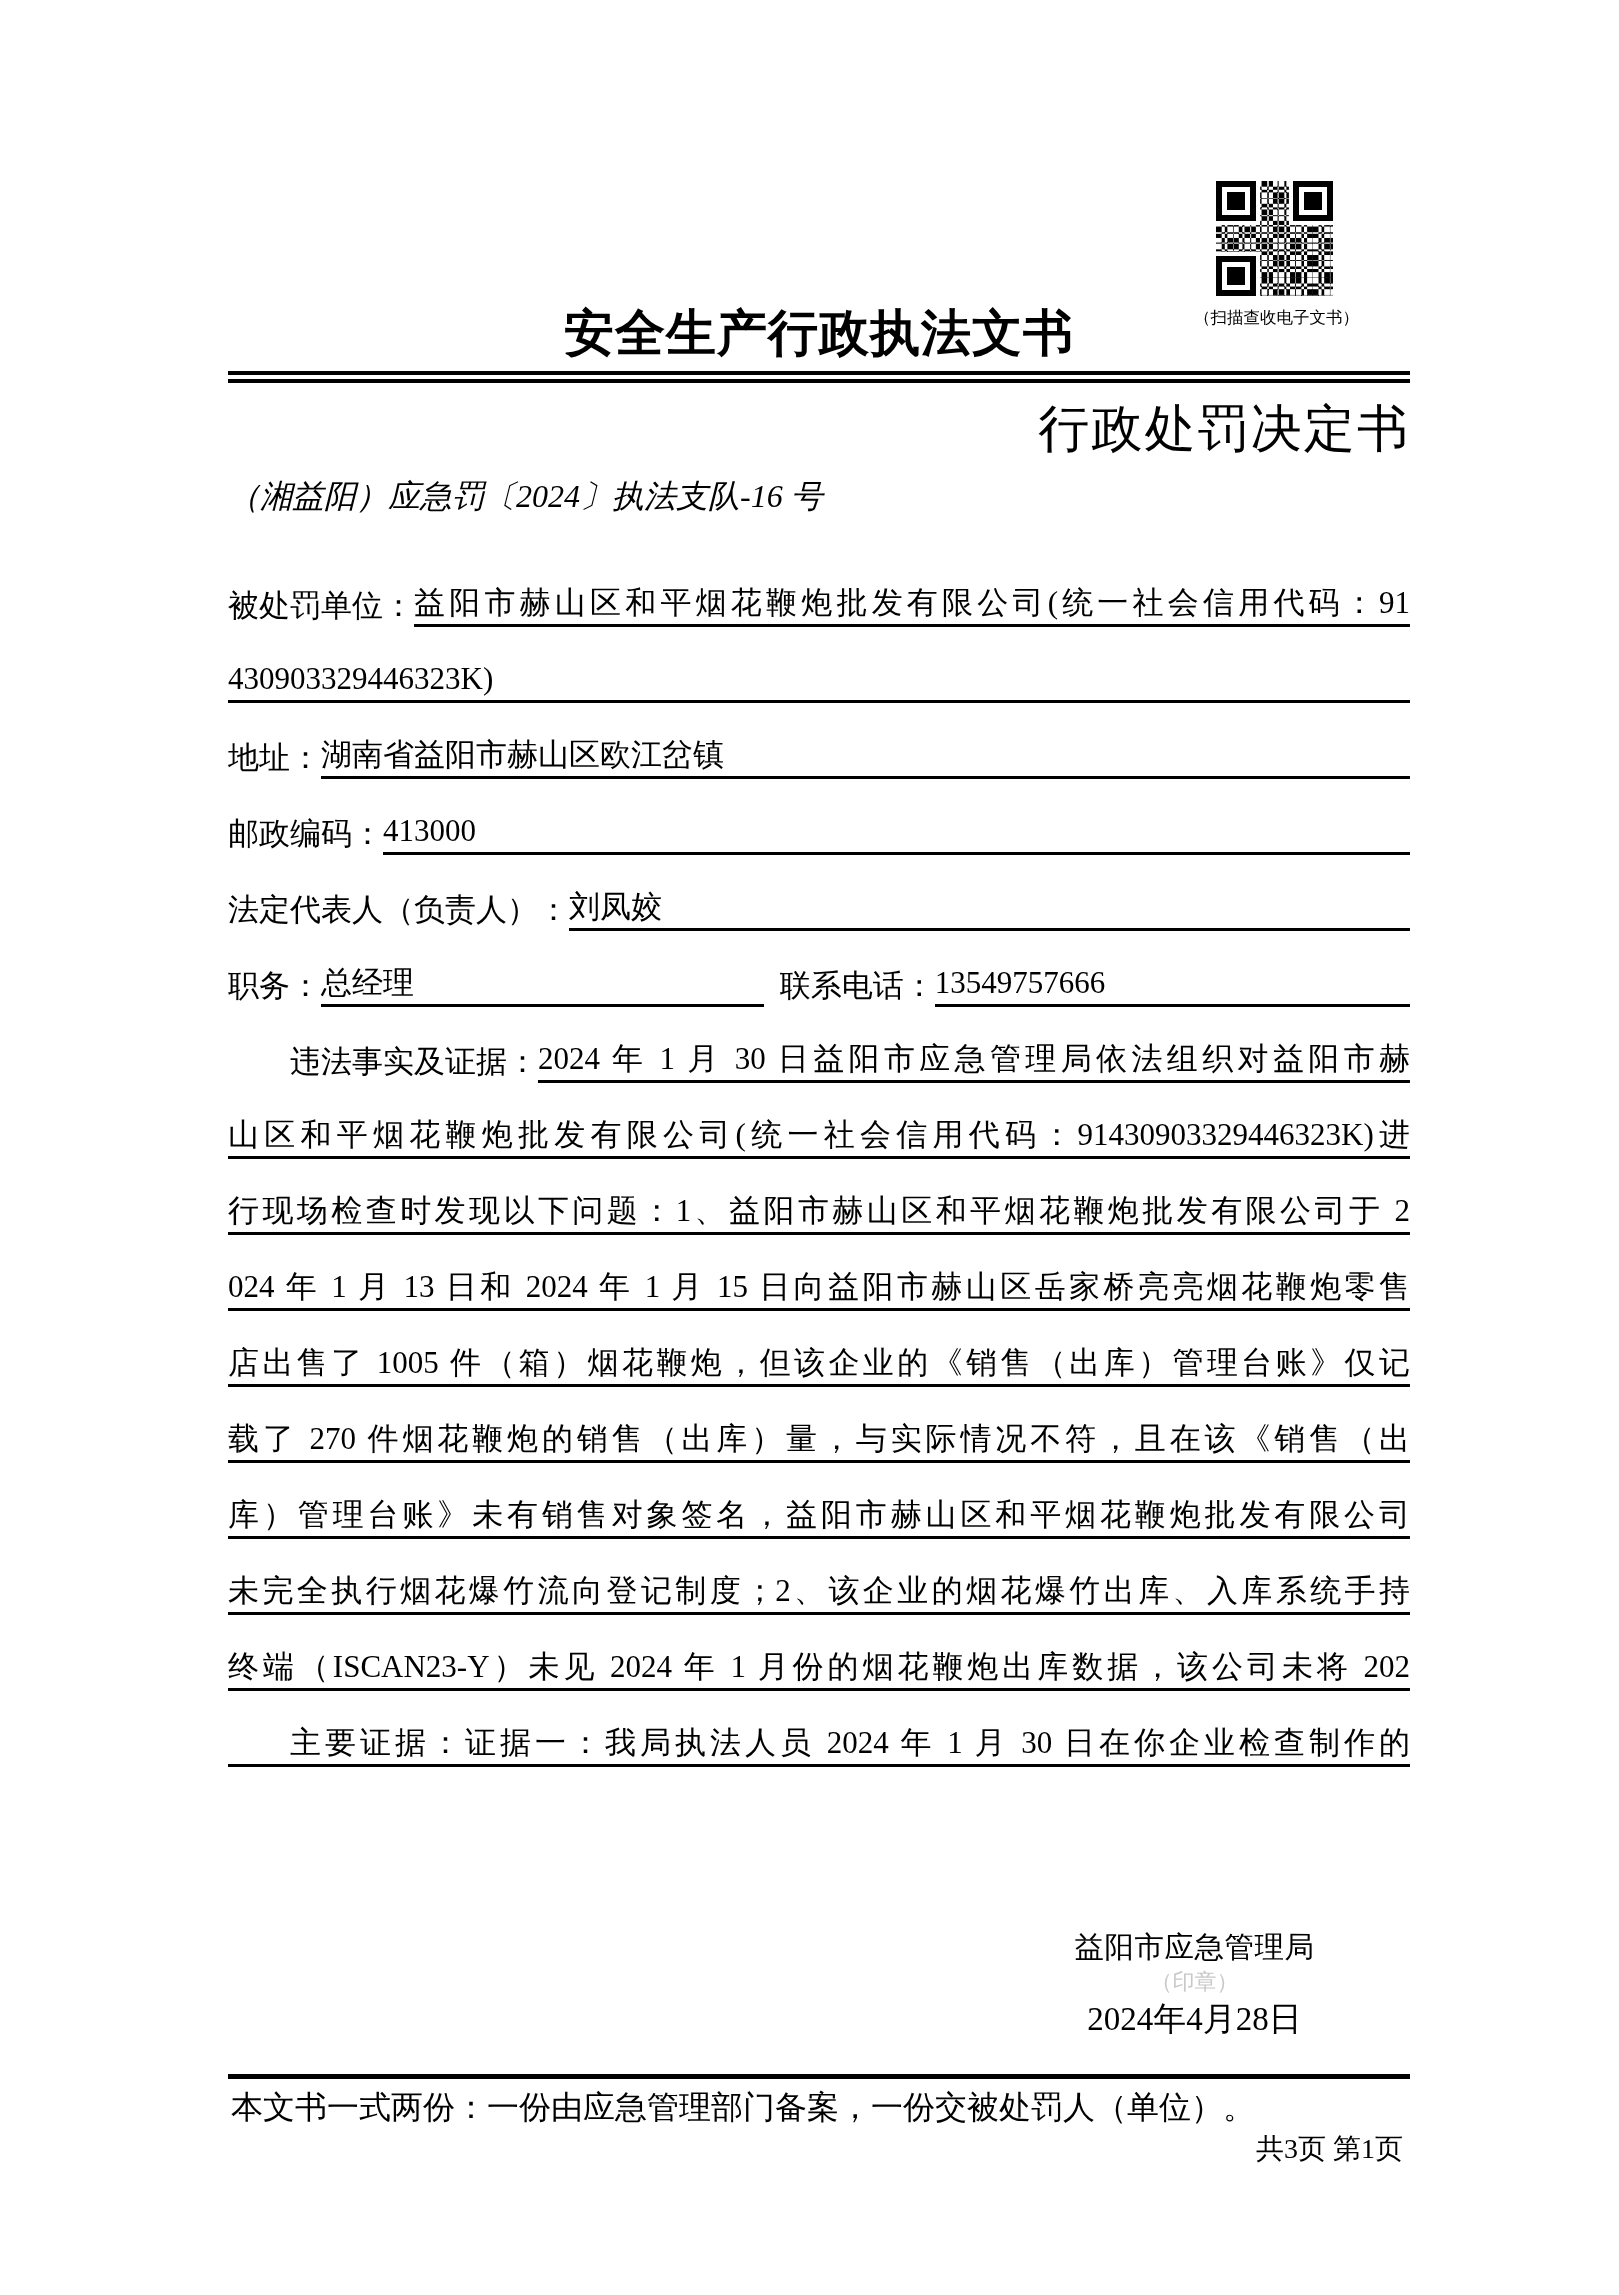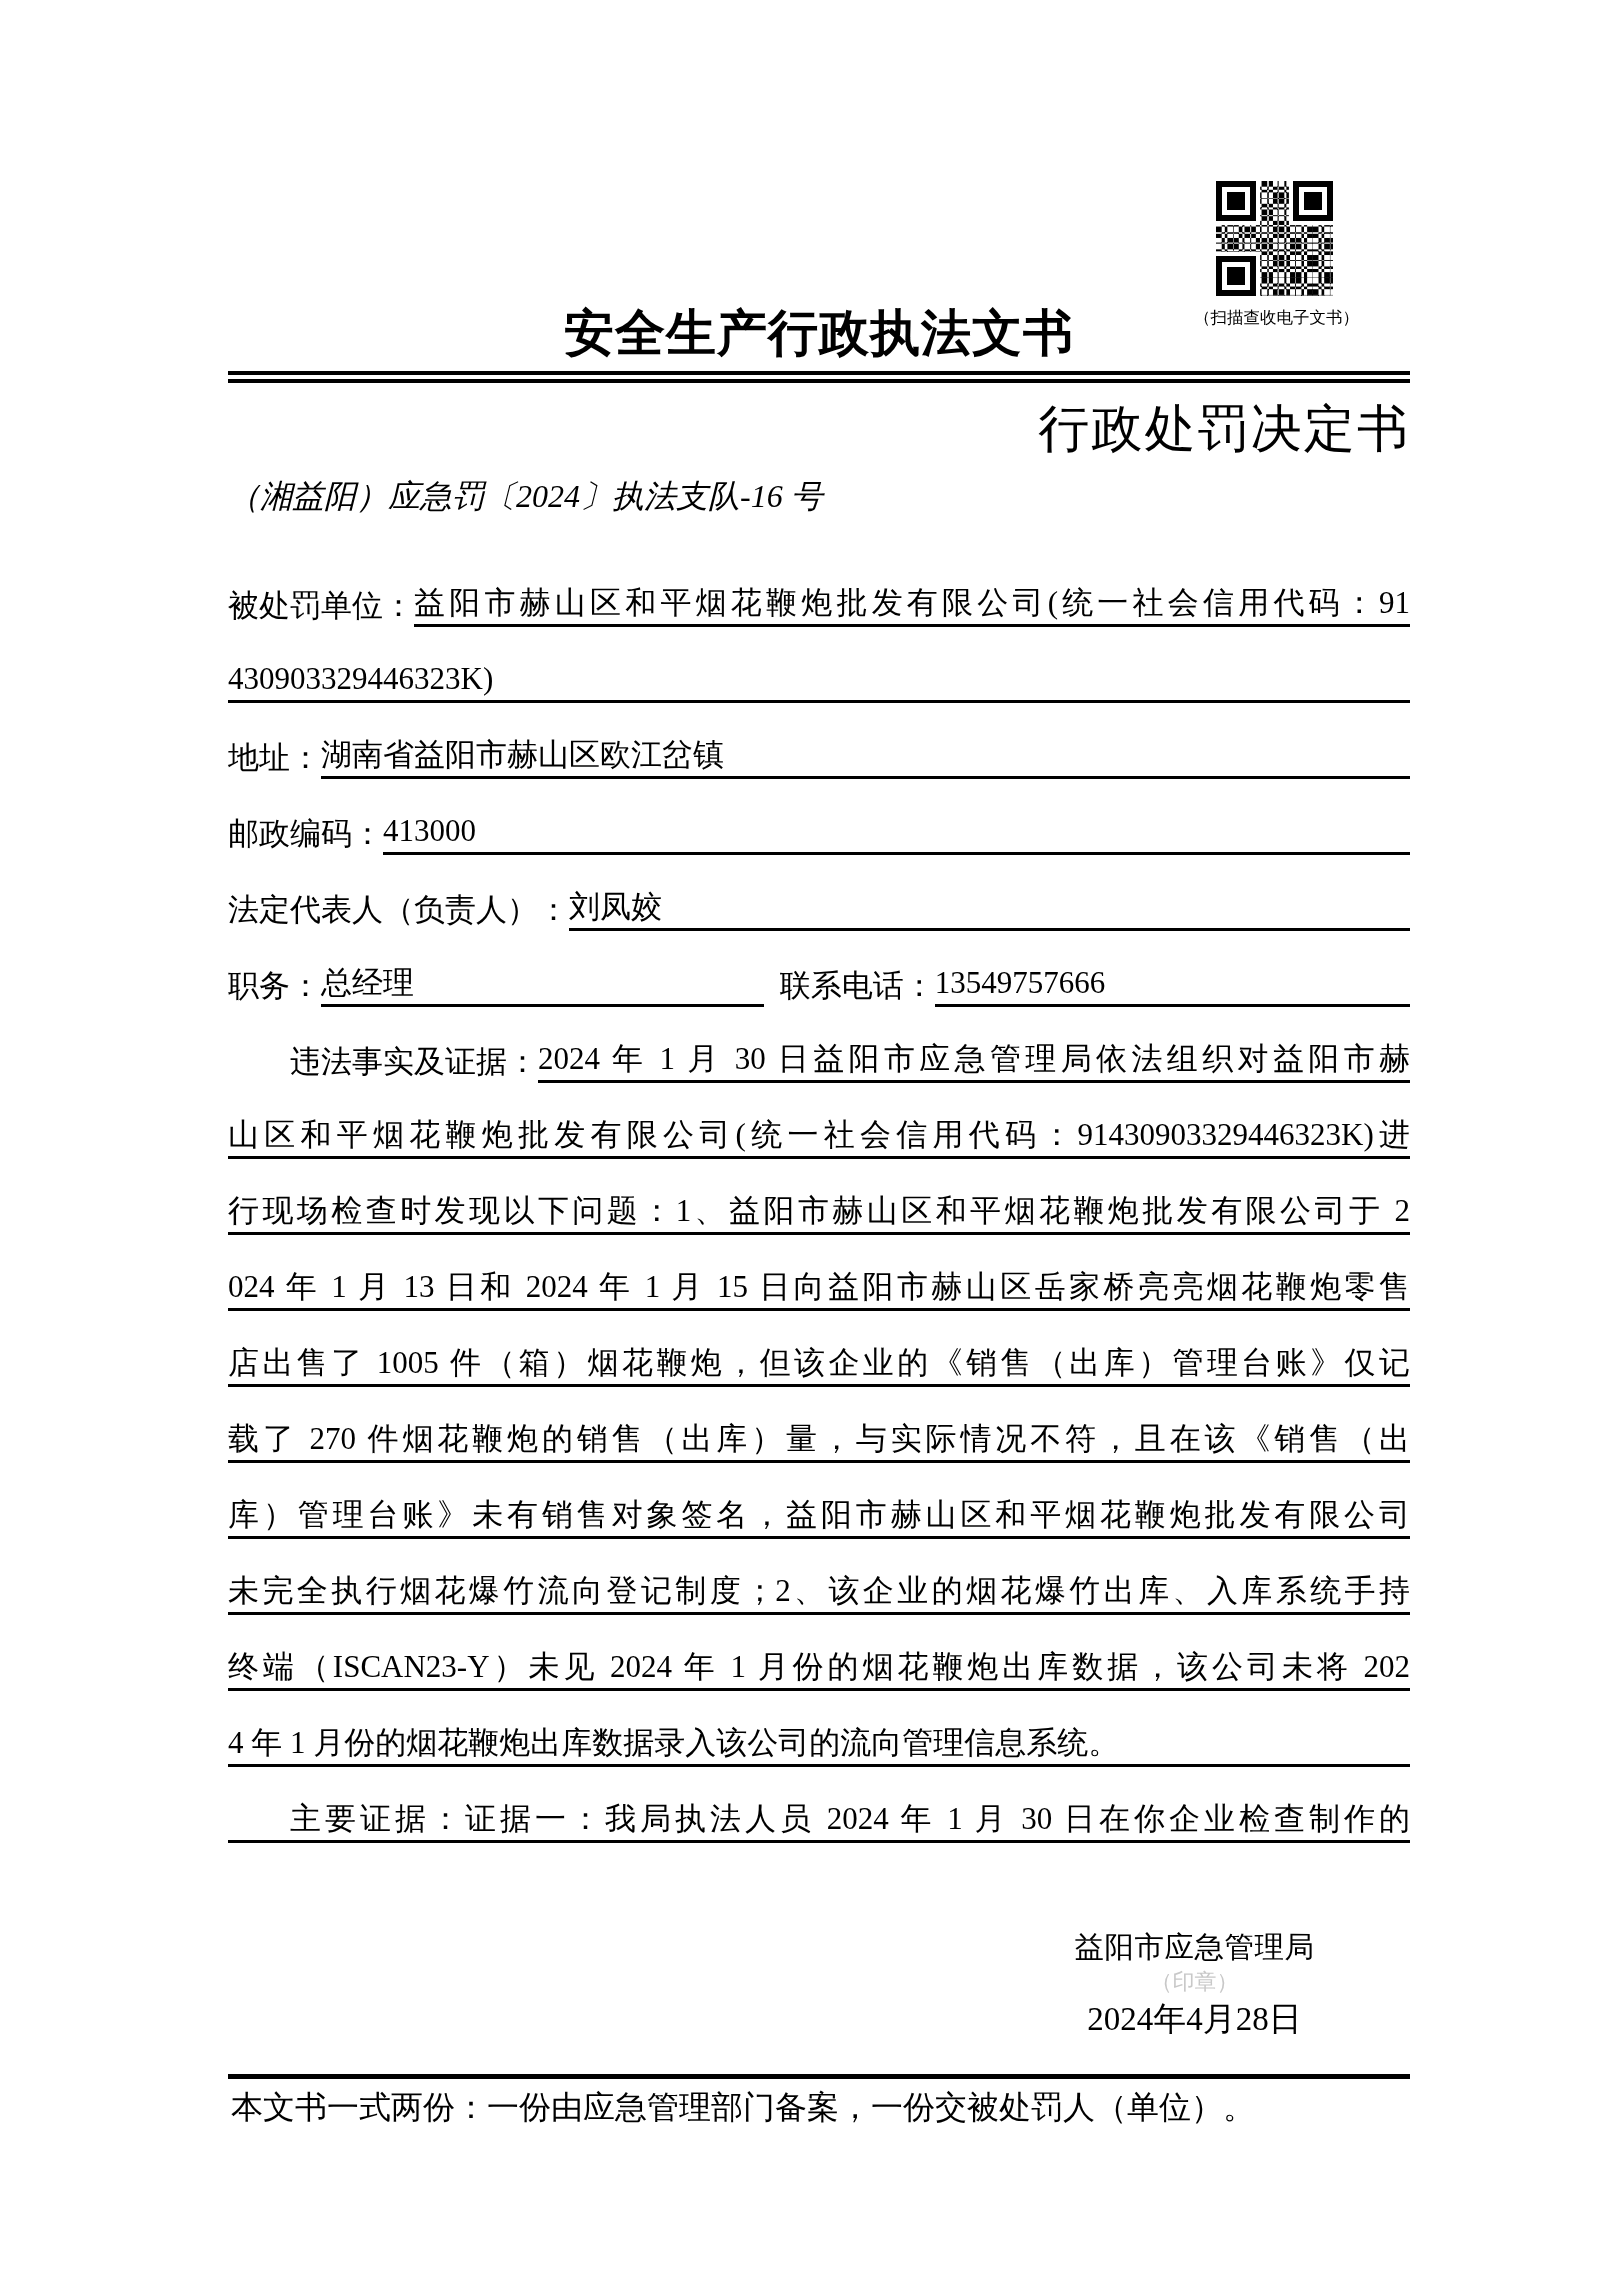--- a/index.html
+++ b/index.html
@@ -155,33 +155,31 @@
     <div class="line ub">
       <span class="jl">库）管理台账》未有销售对象签名，益阳市赫山区和平烟花鞭炮批发有限公司</span>
     </div>
     <div class="line ub">
       <span class="jl">未完全执行烟花爆竹流向登记制度；2、该企业的烟花爆竹出库、入库系统手持</span>
     </div>
     <div class="line ub">
       <span class="jl">终端（ISCAN23-Y）未见 2024 年 1 月份的烟花鞭炮出库数据，该公司未将 202</span>
     </div>
 
-    <div class="line ub">
-      <span>4 年 1 月份的烟花鞭炮出库数据录入该公司的流向管理信息系统。</span>
-    </div>
 
     <div class="line ub">
       <span class="jl ti">主要证据：证据一：我局执法人员 2024 年 1 月 30 日在你企业检查制作的</span>
     </div>
 
   </div>
 
   <div class="sig">
     <div class="sig-org">益阳市应急管理局</div>
     <div class="sig-seal">（印章）</div>
     <div class="sig-date">2024年4月28日</div>
   </div>
 
   <div class="footer-rule"></div>
   <div class="footer-note">本文书一式两份：一份由应急管理部门备案，一份交被处罚人（单位）。</div>
+  <div class="page-info">共3页 第1页</div>
 
 </div>
 
 
 </body></html>

